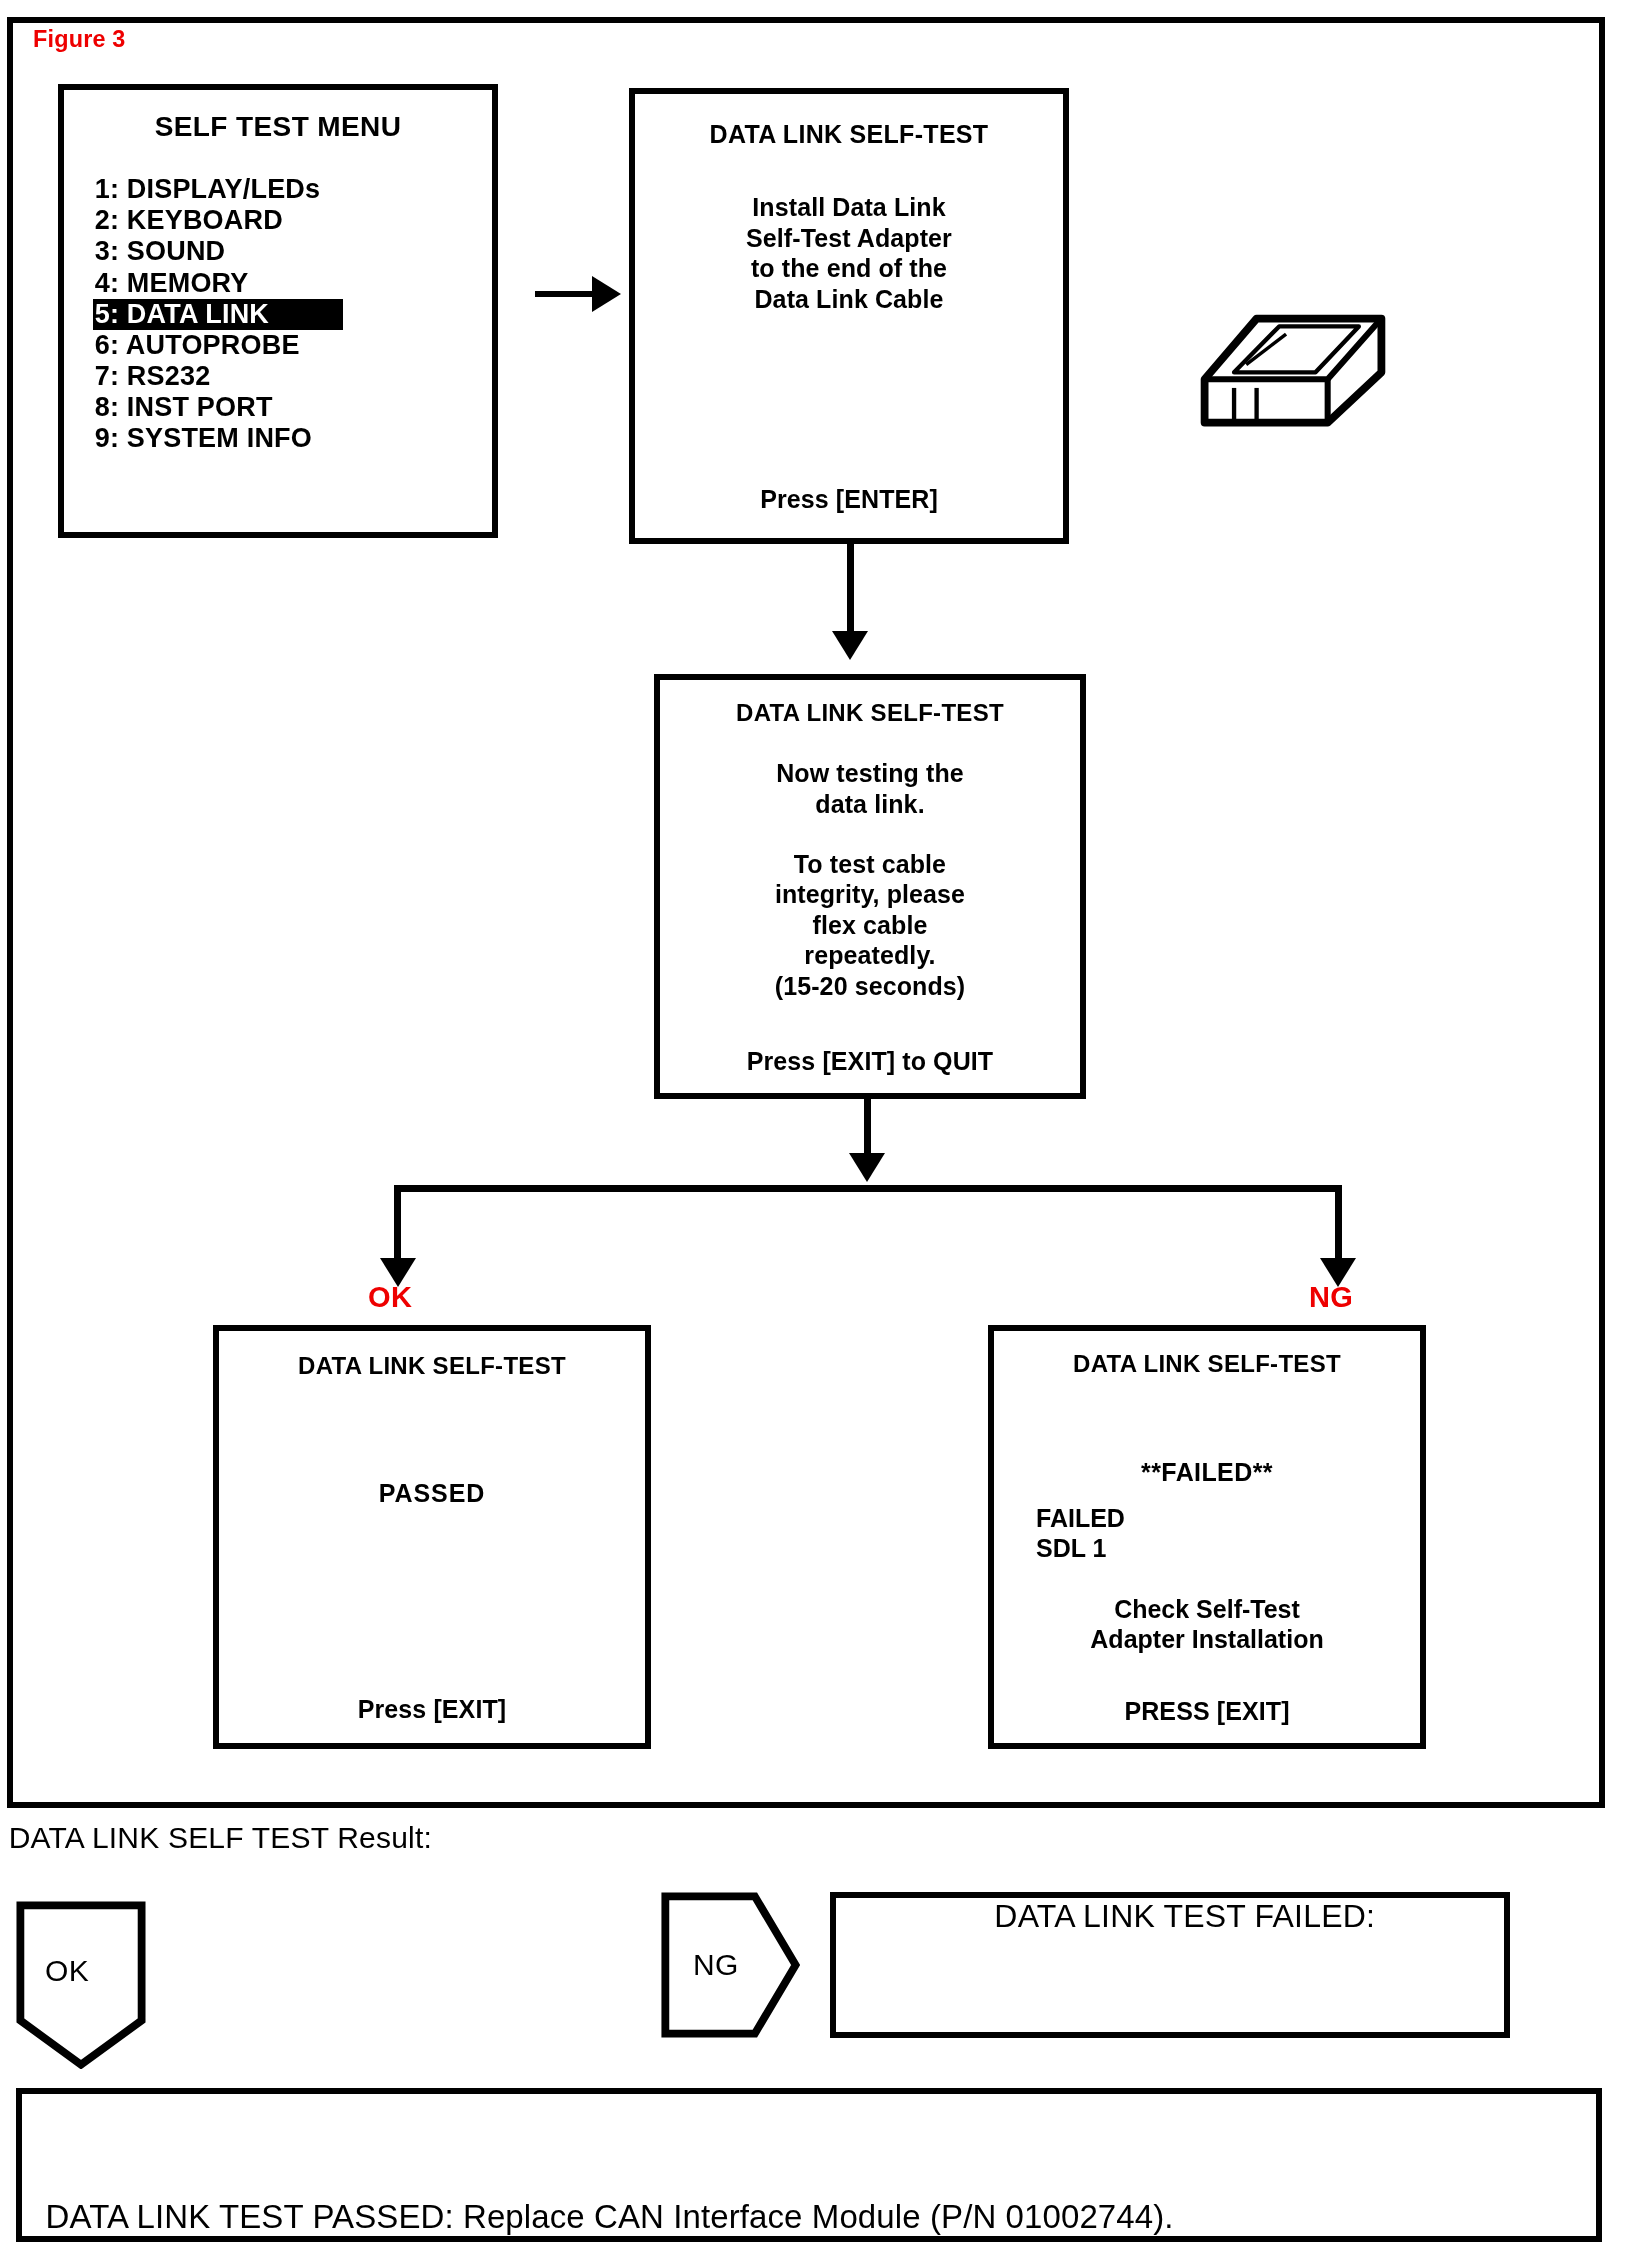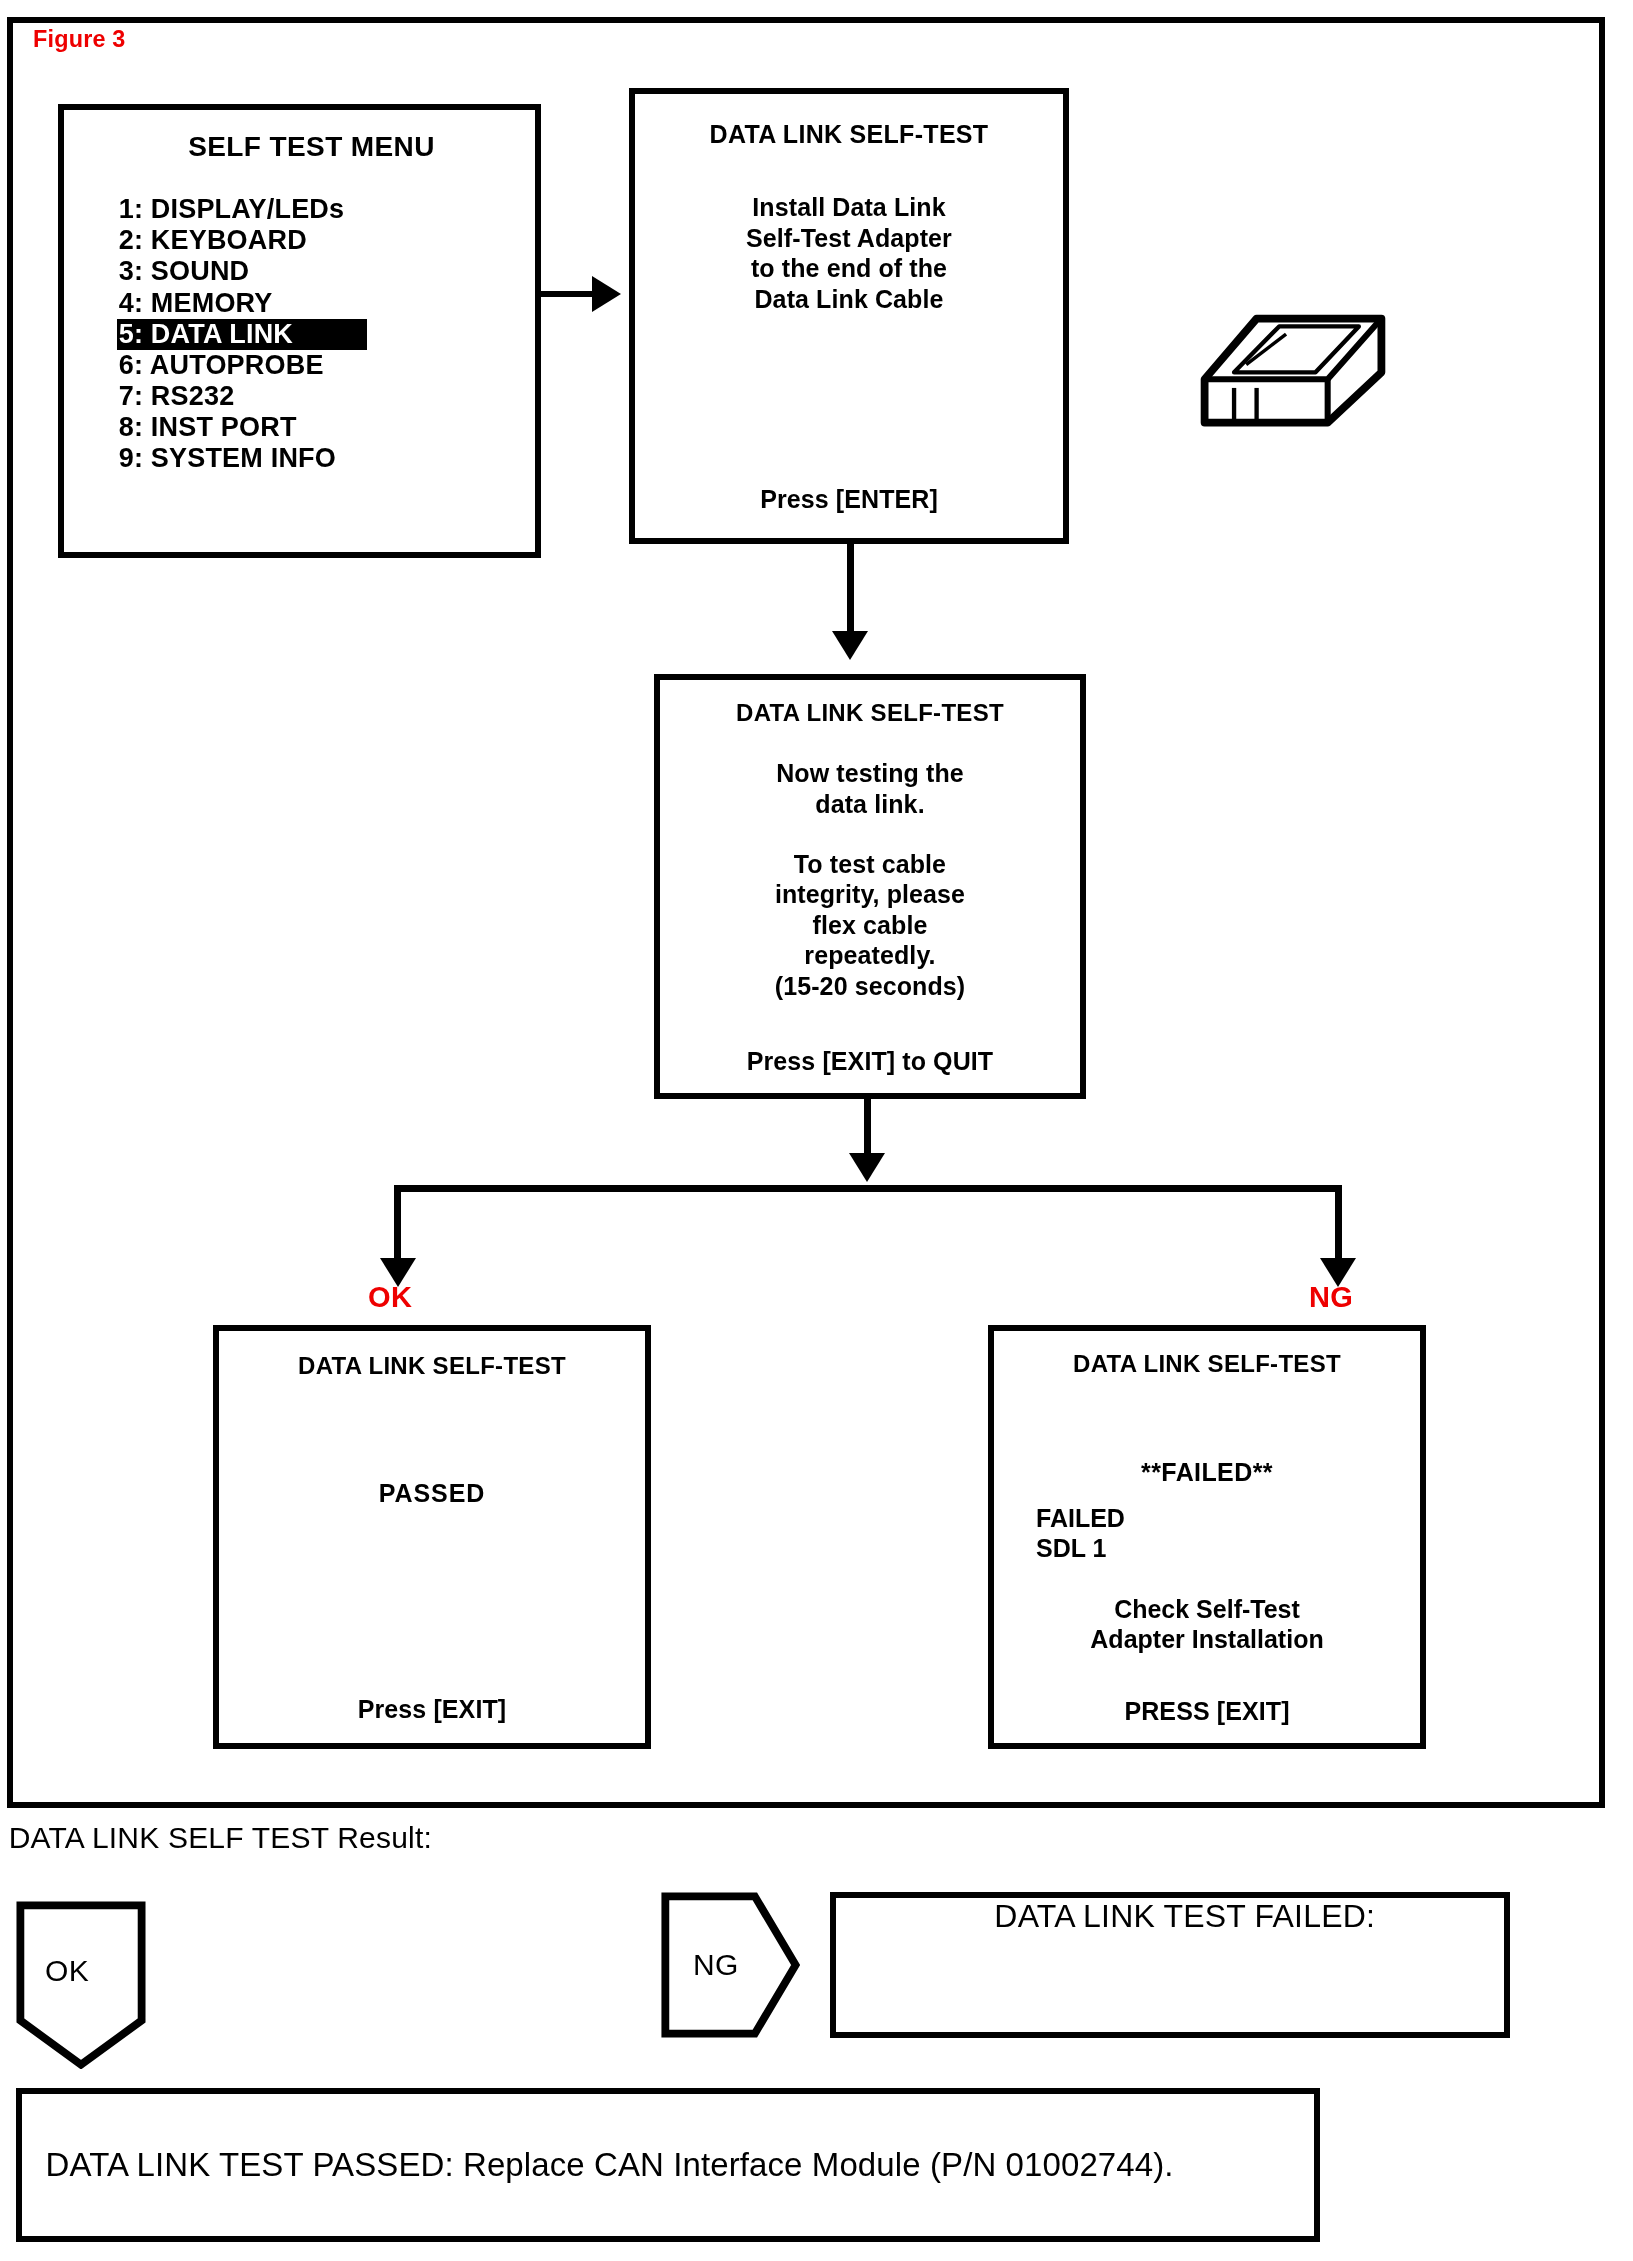--- a/index.html
+++ b/index.html
@@ -63,24 +63,23 @@
     letter-spacing: 0.1px;
   }
   .screen .footer-text {
     font-size: 25px;
     letter-spacing: 0.1px;
   }
 
   
   #menu-box {
     left: 58px;
-    top: 104px;
-    width: 483px;
+    top: 84px;
+    width: 440px;
     height: 454px;
-    padding-left: 24px;
   }
   #menu-box .title {
     margin-top: 21px;
     font-size: 28px;
     letter-spacing: 0.4px;
   }
   .menu-list {
     margin-top: 31px;
     padding-left: 29px;
     text-align: left;
@@ -279,27 +278,27 @@
   }
   .failed-banner .line2 {
     font-size: 32px;
     letter-spacing: 0.2px;
   }
 
   .passed-banner {
     position: absolute;
     left: 15.6px;
     top: 2088px;
-    width: 1304px;
+    width: 1586px;
     height: 154px;
     border: 6px solid #000000;
     box-sizing: border-box;
     background: #ffffff;
     display: flex;
-    align-items: center;
+    align-items: flex-end;
     padding-left: 24px;
   }
   .passed-banner .text {
     font-size: 33px;
     letter-spacing: 0.1px;
   }
 </style>
 </head>
 <body>
 

